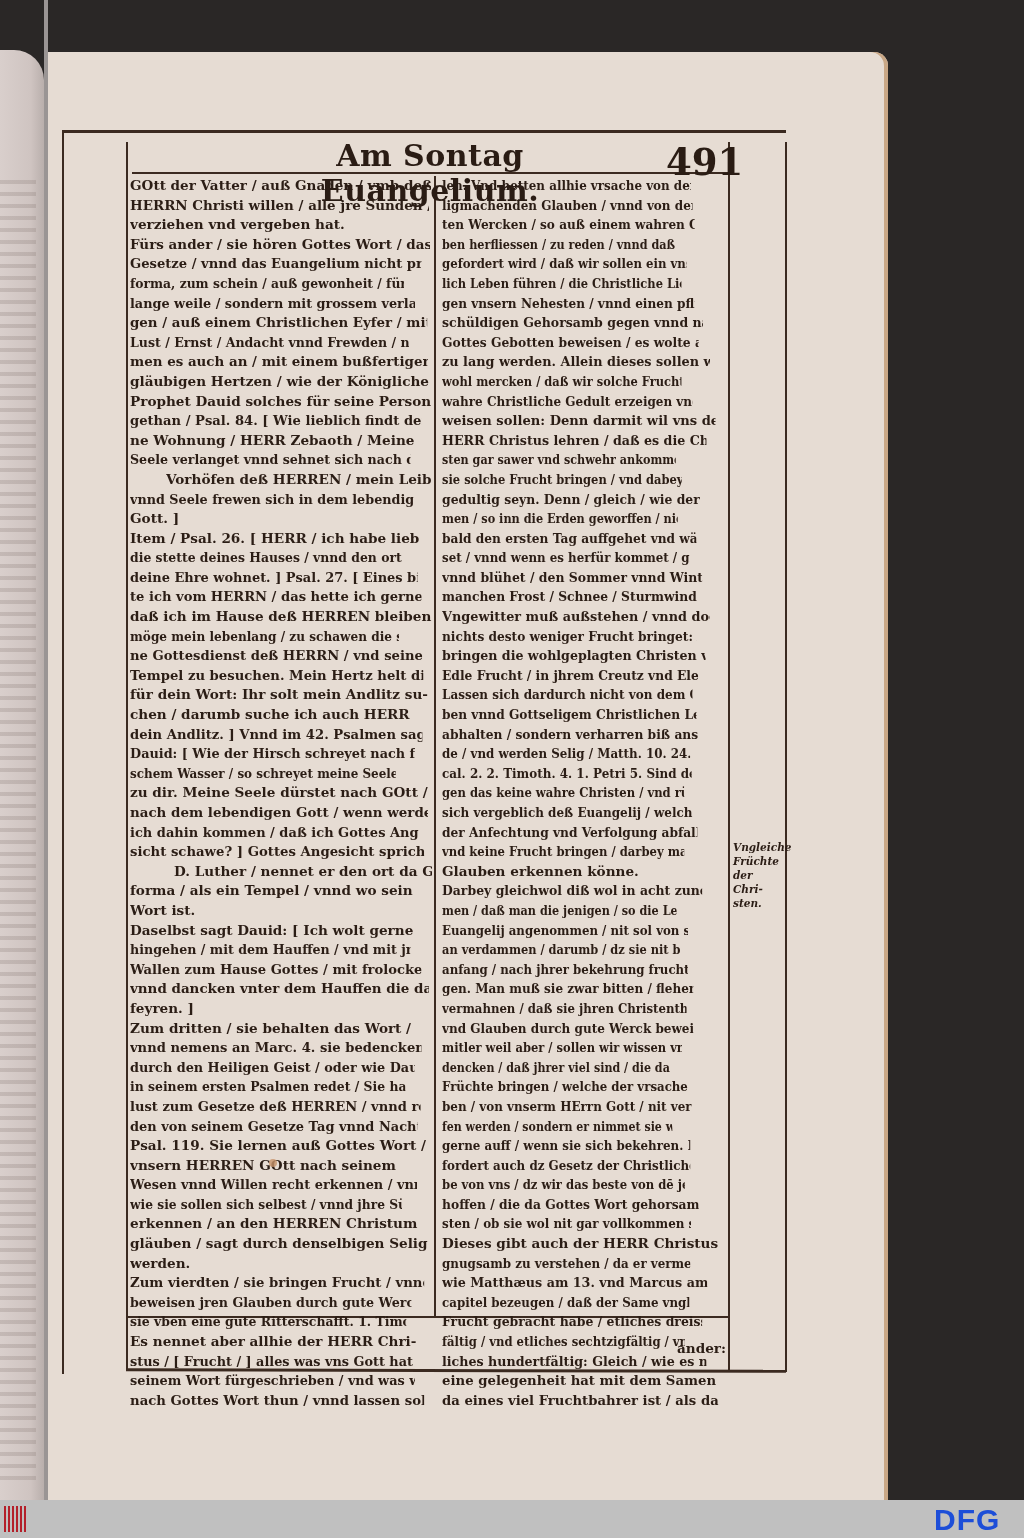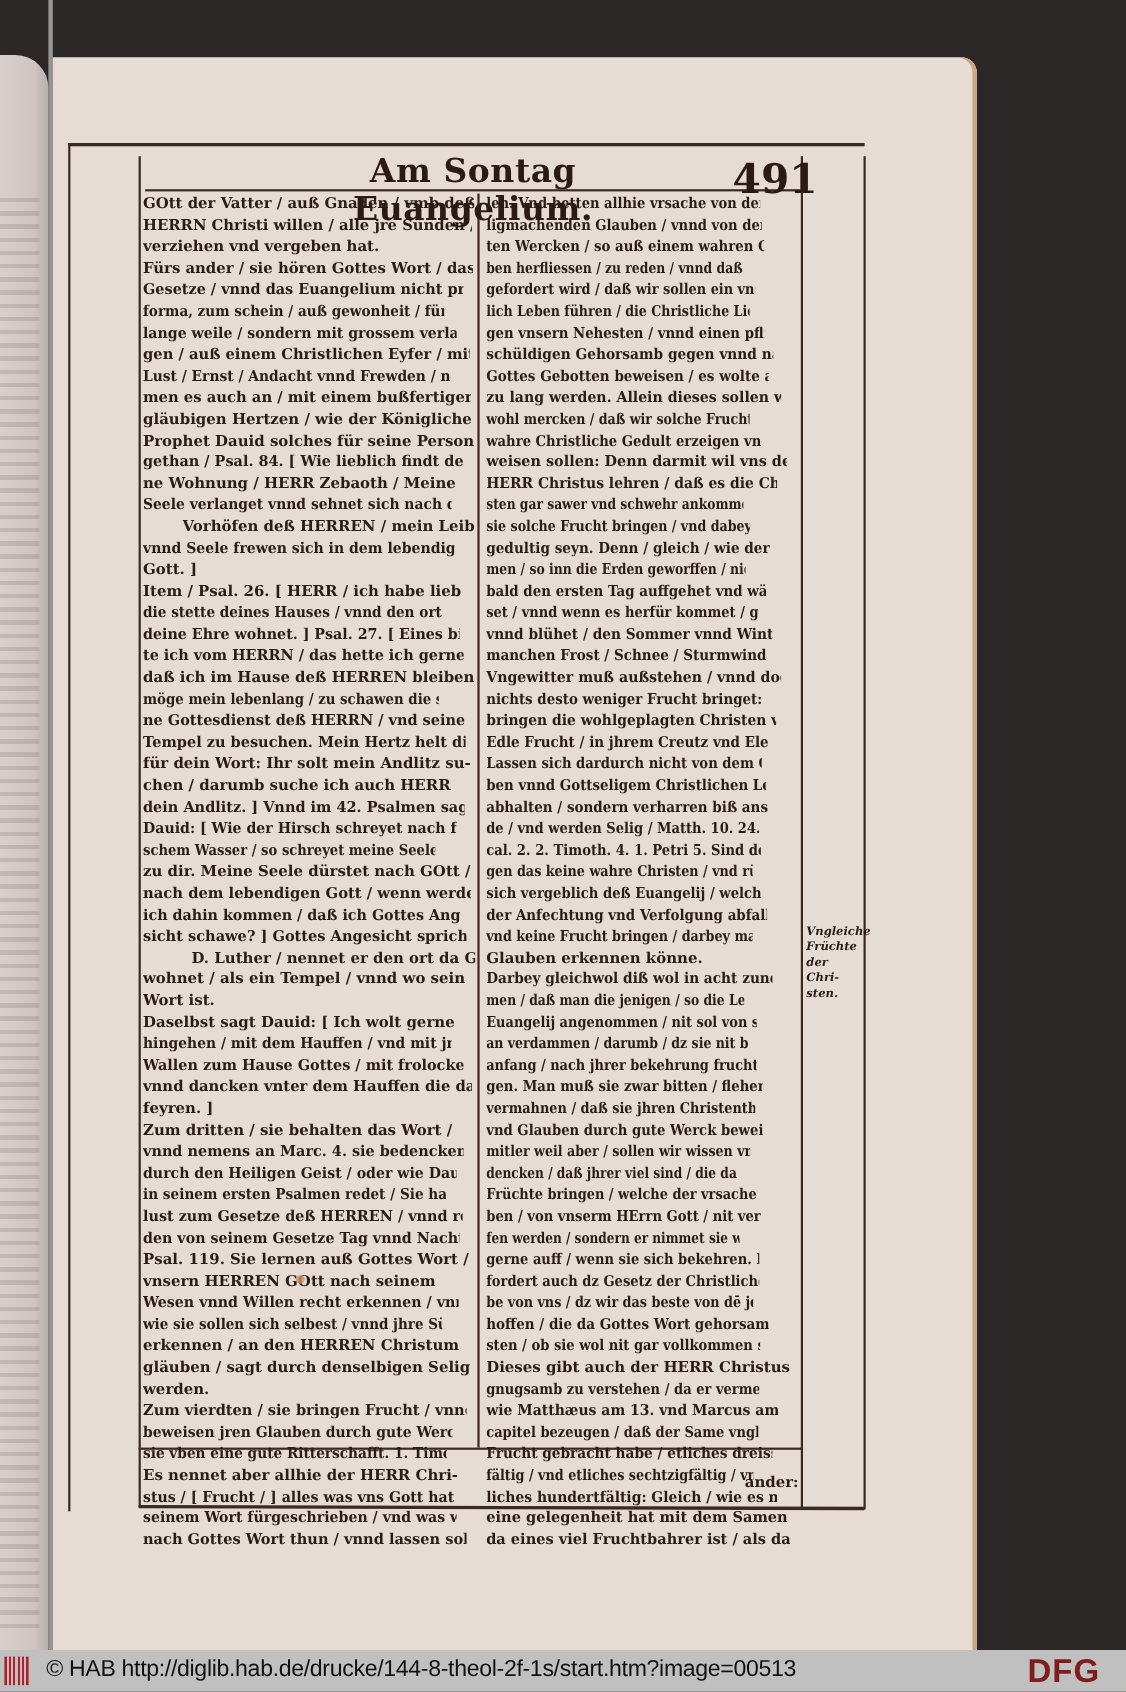--- a/index.html
+++ b/index.html
@@ -23,21 +23,21 @@
   .col .ln{display:block;height:19.6px;overflow:hidden;}
   .col-left{left:130px;top:176px;width:302px;}
   .col-right{left:442px;top:176px;width:284px;}
   .catch{position:absolute;left:666px;top:1340px;font-size:13.6px;font-weight:bold;color:#2b1d15;margin-left:11px;}
   .margin-note{position:absolute;left:733px;top:840px;width:52px;font-size:10.5px;line-height:14px;font-weight:bold;color:#2b1d15;}
   .margin-note .ln{display:block;font-style:italic;}
   .stain{position:absolute;left:269px;top:1159px;width:8px;height:8px;border-radius:50%;background:#c7946a;opacity:.8;}
   .footer{position:absolute;left:0;top:1500px;width:1024px;height:38px;background:#c0c0c0;}
   .footer .logo{position:absolute;left:4px;top:6px;width:22px;height:26px;background:repeating-linear-gradient(90deg,#b3202a 0 2px,transparent 2px 4px);}
   .footer .credit{position:absolute;left:42px;top:6px;font-family:"Liberation Sans",sans-serif;font-size:21px;color:#111;letter-spacing:-.3px;}
-  .footer .dfg{position:absolute;left:934px;top:3px;font-family:"Liberation Sans",sans-serif;font-size:30px;font-weight:bold;color:#7f1d1d;letter-spacing:1px;}
+  .footer .dfg{position:absolute;left:934px;top:3px;font-family:"Liberation Sans",sans-serif;font-size:30px;font-weight:bold;color:#1d4ed8;letter-spacing:1px;}
 </style>
 </head>
 <body>
 
 <div class="left-page">
     <div class="ghost"></div>
   </div>
 <div class="spine"></div>
 
 <div class="page"></div>
@@ -85,21 +85,21 @@
     <span class="ln" style="display: block;">für dein Wort: Ihr solt mein Andlitz su-</span>
     <span class="ln" style="display: block;">chen / darumb suche ich auch HERR</span>
     <span class="ln" style="display: block; transform: scaleX(0.968); transform-origin: left center;">dein Andlitz. ] Vnnd im 42. Psalmen sagt</span>
     <span class="ln" style="display: block; transform: scaleX(0.944); transform-origin: left center;">Dauid: [ Wie der Hirsch schreyet nach fri-</span>
     <span class="ln" style="display: block; transform: scaleX(0.88); transform-origin: left center;">schem Wasser / so schreyet meine Seele Gott</span>
     <span class="ln" style="display: block;">zu dir. Meine Seele dürstet nach GOtt /</span>
     <span class="ln" style="display: block; transform: scaleX(0.987); transform-origin: left center;">nach dem lebendigen Gott / wenn werde</span>
     <span class="ln" style="display: block; transform: scaleX(0.956); transform-origin: left center;">ich dahin kommen / daß ich Gottes Ange-</span>
     <span class="ln" style="display: block; transform: scaleX(0.974); transform-origin: left center;">sicht schawe? ] Gottes Angesicht spricht</span>
     <span class="ln" style="display: block; margin-left: 44px;">D. Luther / nennet er den ort da GOtt</span>
-    <span class="ln" style="display: block;">wohnet / als ein Tempel / vnnd wo sein</span>
+    <span class="ln" style="display: block;">forma / als ein Tempel / vnnd wo sein</span>
     <span class="ln" style="display: block;">Wort ist.</span>
     <span class="ln" style="display: block;">   Daselbst sagt Dauid: [ Ich wolt gerne</span>
     <span class="ln" style="display: block; transform: scaleX(0.929); transform-origin: left center;">hingehen / mit dem Hauffen / vnd mit jnen</span>
     <span class="ln" style="display: block; transform: scaleX(0.965); transform-origin: left center;">Wallen zum Hause Gottes / mit frolocken</span>
     <span class="ln" style="display: block; transform: scaleX(0.99); transform-origin: left center;">vnnd dancken vnter dem Hauffen die da</span>
     <span class="ln" style="display: block;">feyren. ]</span>
     <span class="ln" style="display: block;">   Zum dritten / sie behalten das Wort /</span>
     <span class="ln" style="display: block; transform: scaleX(0.965); transform-origin: left center;">vnnd nemens an Marc. 4. sie bedenckens</span>
     <span class="ln" style="display: block; transform: scaleX(0.944); transform-origin: left center;">durch den Heiligen Geist / oder wie Dauid</span>
     <span class="ln" style="display: block; transform: scaleX(0.912); transform-origin: left center;">in seinem ersten Psalmen redet / Sie haben</span>
@@ -192,15 +192,14 @@
     <span class="ln">Vngleiche</span>
     <span class="ln">Früchte</span>
     <span class="ln">der Chri-</span>
     <span class="ln">sten.</span>
   </div>
 
 <div class="catch">ander:</div>
 
 <div class="footer">
   <div class="logo"></div>
-  <div class="credit">© HAB http://diglib.hab.de/drucke/144-8-theol-2f-1s/start.htm?image=00513</div>
   <div class="dfg">DFG</div>
 </div>
 
 </body></html>

